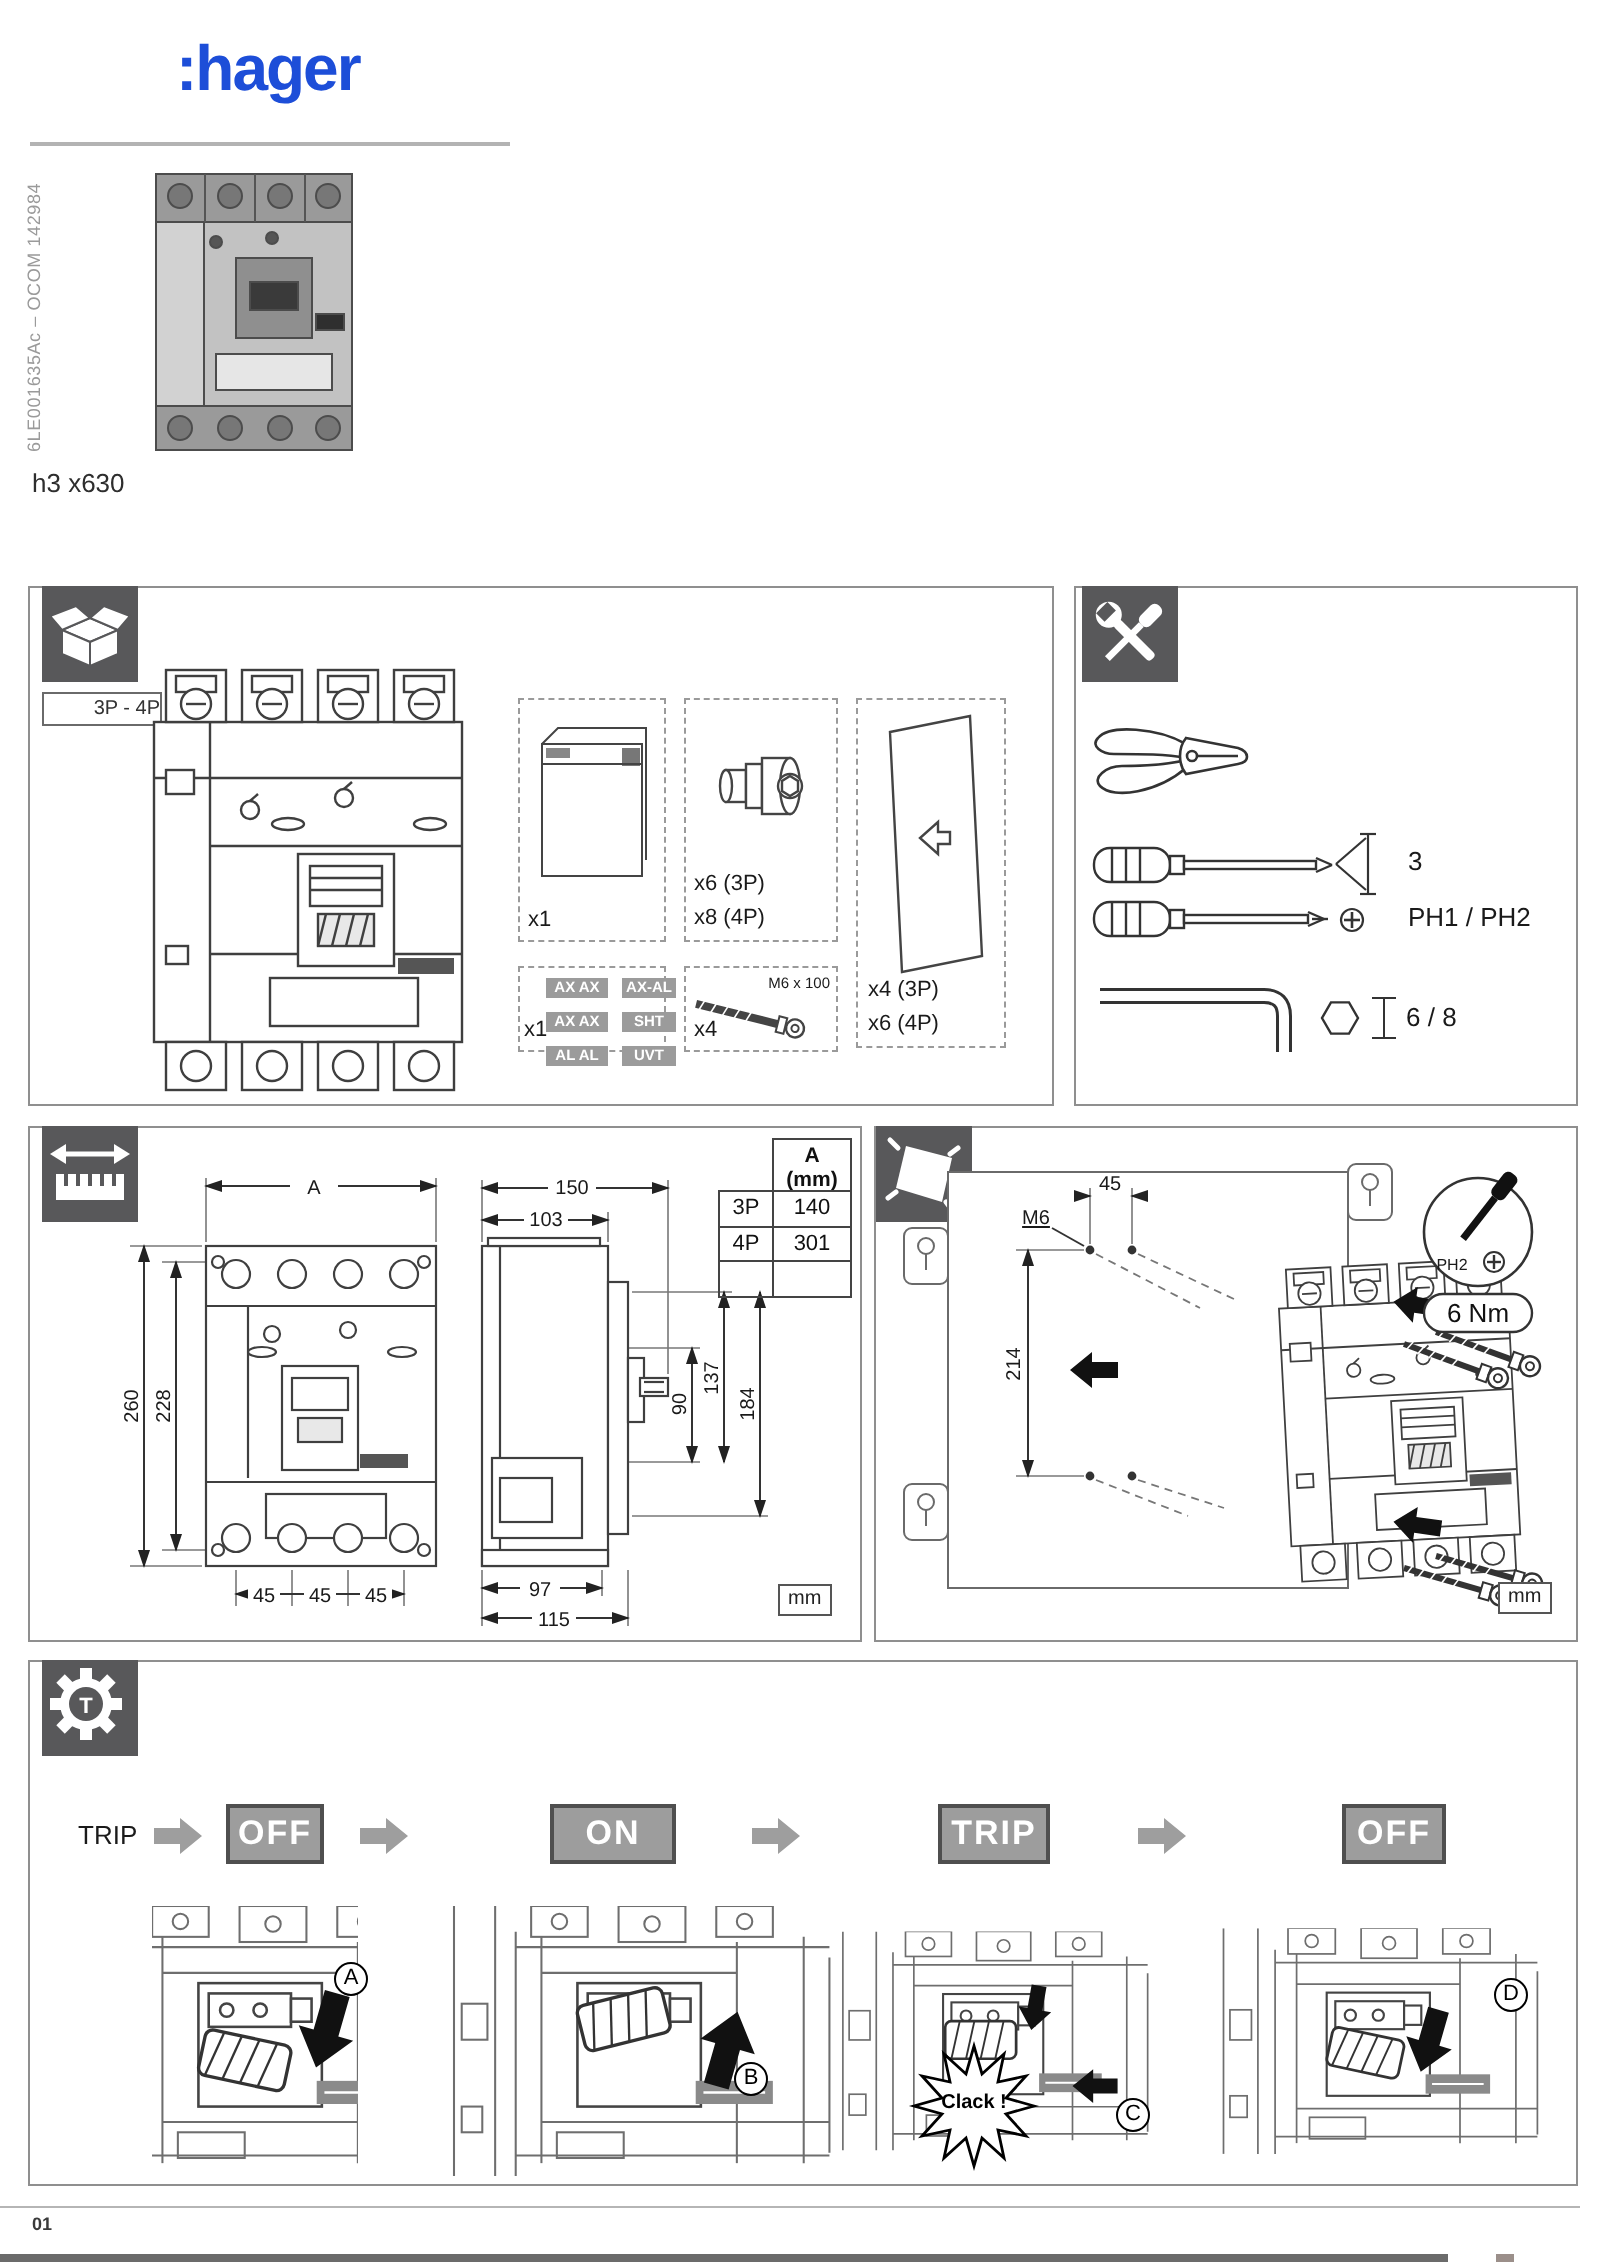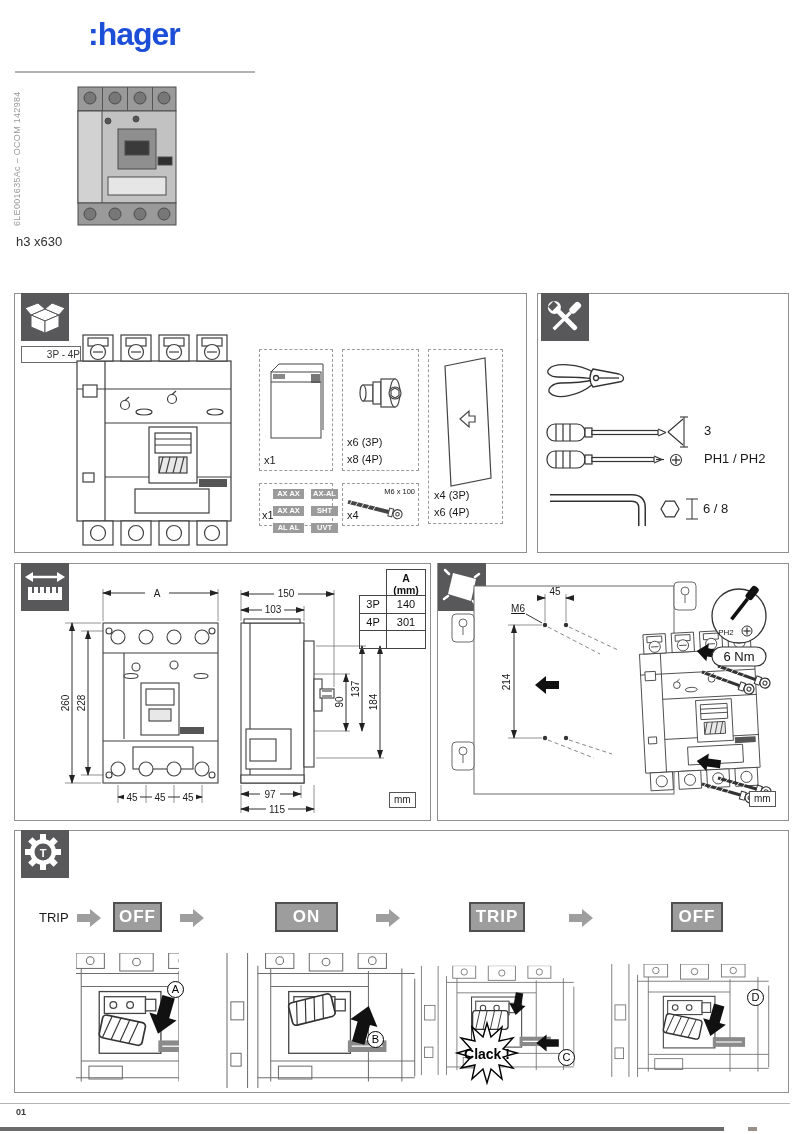--- a/index.html
+++ b/index.html
@@ -37,21 +37,21 @@
   .dim-table .hcell { position:absolute; left:27px; top:0; width:40px; height:27px; border:1px solid #444; text-align:center; font-weight:bold; line-height:12px; padding-top:2px; font-size:10.5px; }
   .dim-table .cell { position:absolute; border:1px solid #444; text-align:center; line-height:17px; height:36px; }
   .mm-tag { position:absolute; border:1px solid #555; font-size:10px; color:#222; padding:0 4px; height:16px; line-height:14px; background:#fff; }
 
   
   .state-box { position:absolute; height:30px; background:#9d9d9d; border:2px solid #4f4f4f; color:#fff; font-weight:bold; font-size:17px; text-align:center; line-height:26px; letter-spacing:1px;margin-left:12px; }
   .flow-arrow { position:absolute; width:24px; height:18px; }
   .start-label { position:absolute; font-size:13px; color:#1a1a1a; }
   .trip-panel { position:absolute; top:122px; height:135px; }
   .step-circle { position:absolute; width:17px; height:17px; border:1.4px solid #000; border-radius:50%; background:#fff; font-size:11px; color:#000; text-align:center; line-height:15px; }
-  .clack-label { position:absolute; font-size:14px; font-weight:bold; color:#000; text-align:center; width:64px; }
+  .clack-label { position:absolute; font-size:10px; font-weight:bold; color:#000; text-align:center; width:64px; }
 
   
   .foot-rule { position:absolute; left:0; top:1103px; width:790px; height:1px; background:#b5b5b5; }
   .page-num { position:absolute; left:16px; top:1107px; font-size:9px; font-weight:600; color:#3a3a3a; }
   .foot-bar { position:absolute; left:0; top:1127px; width:724px; height:4px; background:#6b6b6b; }
   .foot-tick { position:absolute; left:748px; top:1127px; width:9px; height:4px; background:#9b8f8a; }
 </style>
 </head>
 <body>
 

